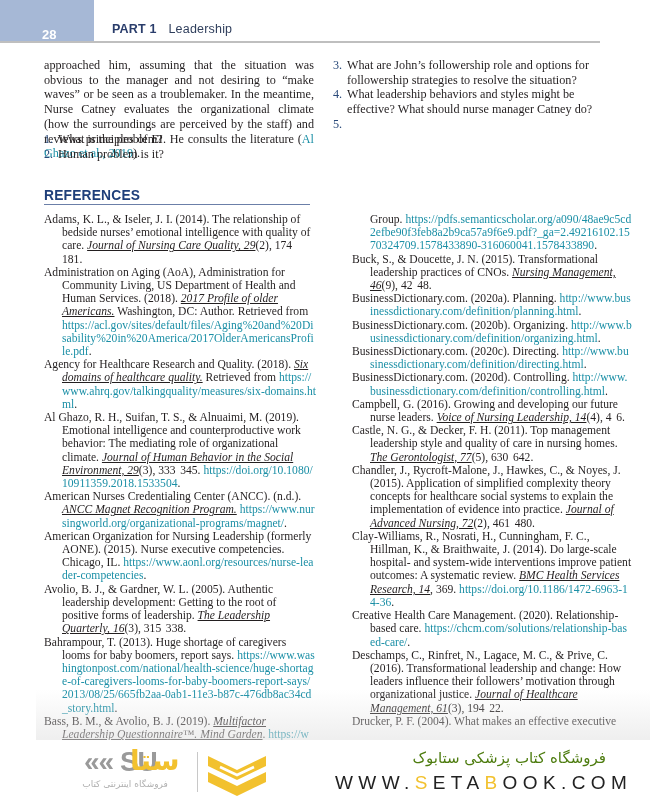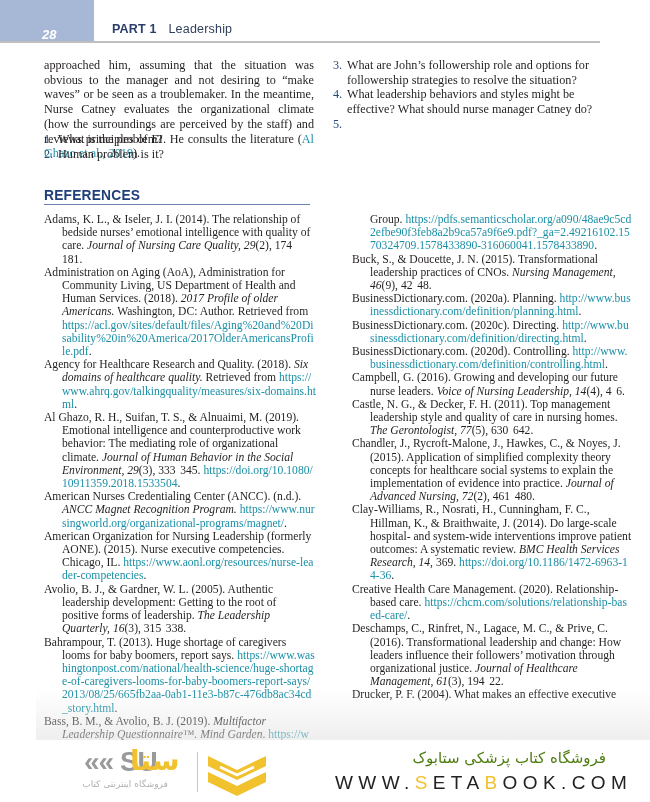--- a/index.html
+++ b/index.html
@@ -1,40 +1,40 @@
 <!DOCTYPE html>
 <html><head>
 <meta charset="utf-8">
 <style>
   * { margin: 0; padding: 0; box-sizing: border-box; }
   html, body { width: 650px; height: 802px; background: #ffffff; overflow: hidden; }
   body { position: relative; font-family: "Liberation Serif", "DejaVu Serif", serif; color: #231f20; }
 
   
   .header-band { position: absolute; left: 0; top: 0; width: 94px; height: 42px; background: #a6b8d6; }
-  .page-number { position: absolute; left: 42px; top: 27px; font-family: "Liberation Sans", "DejaVu Sans", sans-serif; font-weight: bold; font-size: 13px; color: #ffffff; font-style: italic; }
+  .page-number { position: absolute; left: 42px; top: 27px; font-family: "Liberation Sans", "DejaVu Sans", sans-serif; font-weight: bold; font-size: 13px; color: #ffffff; }
   .running-head { position: absolute; left: 112px; top: 22px; font-family: "Liberation Sans", "DejaVu Sans", sans-serif; font-size: 12.5px; color: #2a3d6b; letter-spacing: 0.2px; }
   .running-head .part { font-weight: bold; margin-right: 8px; }
   .running-head .section { font-weight: normal; color: #2f3e5c; }
   .header-rule { position: absolute; left: 0; top: 41px; width: 600px; height: 2px; background: #bfbfbf; }
 
   .intro { position: absolute; left: 44px; top: 58px; width: 270px; font-size: 12.2px; line-height: 14.7px; text-align: justify; }
   .link { color: #1b8fa6; }
 
   .q-list { list-style: none; }
   .q-item { position: relative; padding-left: 14px; font-size: 12.2px; line-height: 14.7px; }
   .q-num { position: absolute; left: 0; top: 0; color: #2a4a7a; }
   .questions-left { position: absolute; left: 44px; top: 132px; width: 270px; }
   .questions-right { position: absolute; left: 333px; top: 58px; width: 275px; }
 
   .ref-heading { position: absolute; left: 44px; top: 186px; font-family: "Liberation Sans", "DejaVu Sans", sans-serif; font-weight: bold; font-size: 15px; color: #1f3f7a; letter-spacing: 0.2px; transform: scaleX(0.92); transform-origin: left; }
   .ref-rule { position: absolute; left: 44px; top: 204px; width: 266px; height: 1px; background: #6b7fa8; }
 
   .ref { position: relative; padding-left: 18px; text-indent: -18px; margin-bottom: 0; font-size: 11.6px; line-height: 13.2px; }
-  .ref i { font-style: italic; }
+  .ref i { font-style: italic; text-decoration: underline; }
 
   .refs-left { position: absolute; left: 44px; top: 213px; width: 272px; }
   .refs-right { position: absolute; left: 352px; top: 213px; width: 280px; }
   .ref-cont-first { padding-left: 18px; text-indent: 0; }
 
   
   .fade { position: absolute; left: 36px; right: 0; top: 690px; height: 50px; background: linear-gradient(to bottom, rgba(255,255,255,0) 0%, rgba(225,225,225,0.55) 100%); pointer-events: none; }
   .page-cut { position: absolute; left: 0; top: 740px; width: 650px; height: 62px; background: #ffffff; }
 
   
@@ -88,20 +88,21 @@
   <p class="ref"><span>Avolio, B. J., &amp; Gardner, W. L. (2005). Authentic leadership development: Getting to the root of positive forms of leadership. </span><i>The Leadership Quarterly, 16</i><span>(3), 315  338.</span></p>
   <p class="ref"><span>Bahrampour, T. (2013). Huge shortage of caregivers looms for baby boomers, report says. </span><a class="link" style="word-break: break-all;">https://www.washingtonpost.com/national/health-science/huge-shortage-of-caregivers-looms-for-baby-boomers-report-says/2013/08/25/665fb2aa-0ab1-11e3-b87c-476db8ac34cd_story.html</a>.</p>
   <p class="ref"><span>Bass, B. M., &amp; Avolio, B. J. (2019). </span><i>Multifactor Leadership Questionnaire™. Mind Garden</i><span>. </span><a class="link" style="word-break: break-all;">https://www.mindgarden.com/16-multifactor-leadership-questionnaire</a>.</p>
   <p class="ref"><span>Berry, B. L. (2006). There is a relationship between systems thinking and W. Edwards Deming’s</span></p>
 </div>
 
 <div class="refs-right">
   <p class="ref ref-cont-first"><span>Group. </span><a class="link" style="word-break: break-all;">https://pdfs.semanticscholar.org/a090/48ae9c5cd2efbe90f3feb8a2b9ca57a9f6e9.pdf?_ga=2.49216102.1570324709.1578433890-316060041.1578433890</a>.</p>
   <p class="ref"><span>Buck, S., &amp; Doucette, J. N. (2015). Transformational leadership practices of CNOs. </span><i>Nursing Management, 46</i><span>(9), 42  48.</span></p>
   <p class="ref"><span>BusinessDictionary.com. (2020a). Planning. </span><a class="link" style="word-break: break-all;">http://www.businessdictionary.com/definition/planning.html</a>.</p>
+  <p class="ref"><span>BusinessDictionary.com. (2020b). Organizing. </span><a class="link" style="word-break: break-all;">http://www.businessdictionary.com/definition/organizing.html</a>.</p>
   <p class="ref"><span>BusinessDictionary.com. (2020c). Directing. </span><a class="link" style="word-break: break-all;">http://www.businessdictionary.com/definition/directing.html</a>.</p>
   <p class="ref"><span>BusinessDictionary.com. (2020d). Controlling. </span><a class="link" style="word-break: break-all;">http://www.businessdictionary.com/definition/controlling.html</a>.</p>
   <p class="ref"><span>Campbell, G. (2016). Growing and developing our future nurse leaders. </span><i>Voice of Nursing Leadership, 14</i><span>(4), 4  6.</span></p>
   <p class="ref"><span>Castle, N. G., &amp; Decker, F. H. (2011). Top management leadership style and quality of care in nursing homes. </span><i>The Gerontologist, 77</i><span>(5), 630  642.</span></p>
   <p class="ref"><span>Chandler, J., Rycroft-Malone, J., Hawkes, C., &amp; Noyes, J. (2015). Application of simplified complexity theory concepts for healthcare social systems to explain the implementation of evidence into practice. </span><i>Journal of Advanced Nursing, 72</i><span>(2), 461  480.</span></p>
   <p class="ref"><span>Clay-Williams, R., Nosrati, H., Cunningham, F. C., Hillman, K., &amp; Braithwaite, J. (2014). Do large-scale hospital- and system-wide interventions improve patient outcomes: A systematic review. </span><i>BMC Health Services Research, 14</i><span>, 369. </span><a class="link" style="word-break: break-all;">https://doi.org/10.1186/1472-6963-14-36</a>.</p>
   <p class="ref"><span>Creative Health Care Management. (2020). Relationship-based care. </span><a class="link" style="word-break: break-all;">https://chcm.com/solutions/relationship-based-care/</a>.</p>
   <p class="ref"><span>Deschamps, C., Rinfret, N., Lagace, M. C., &amp; Prive, C. (2016). Transformational leadership and change: How leaders influence their followers’ motivation through organizational justice. </span><i>Journal of Healthcare Management, 61</i><span>(3), 194  22.</span></p>
   <p class="ref"><span>Drucker, P. F. (2004). What makes an effective executive</span></p>
 </div>

